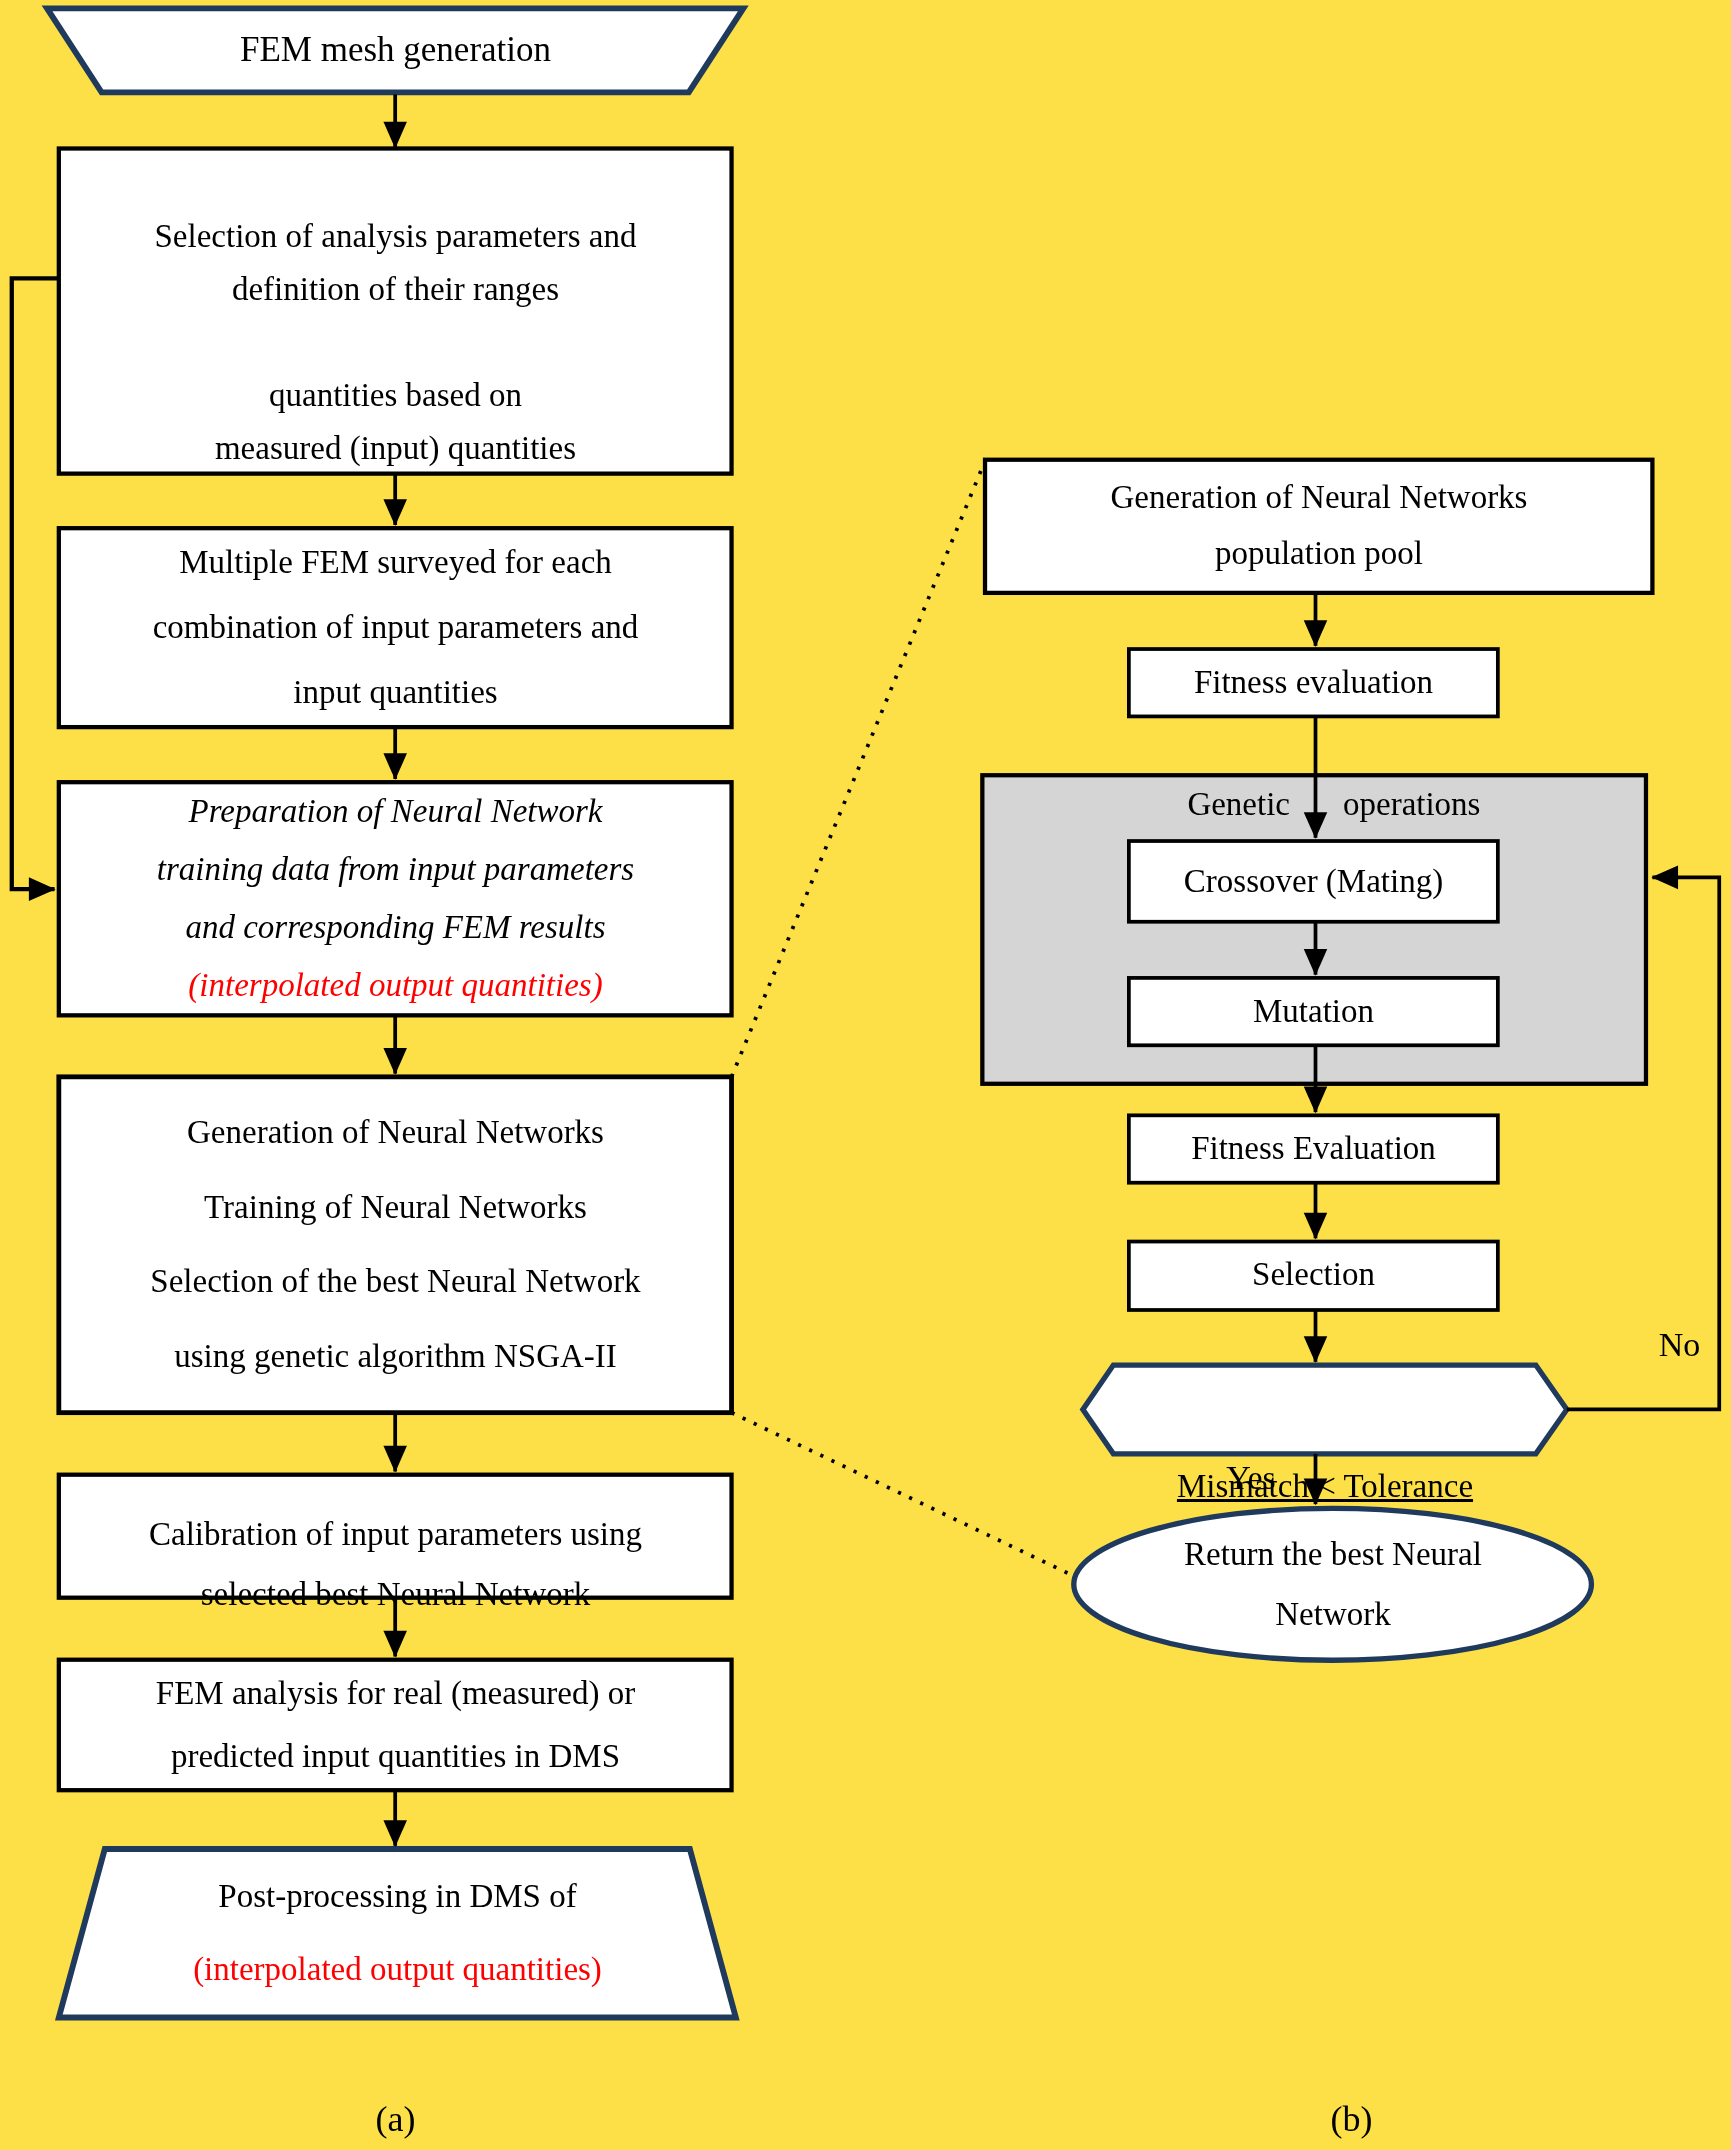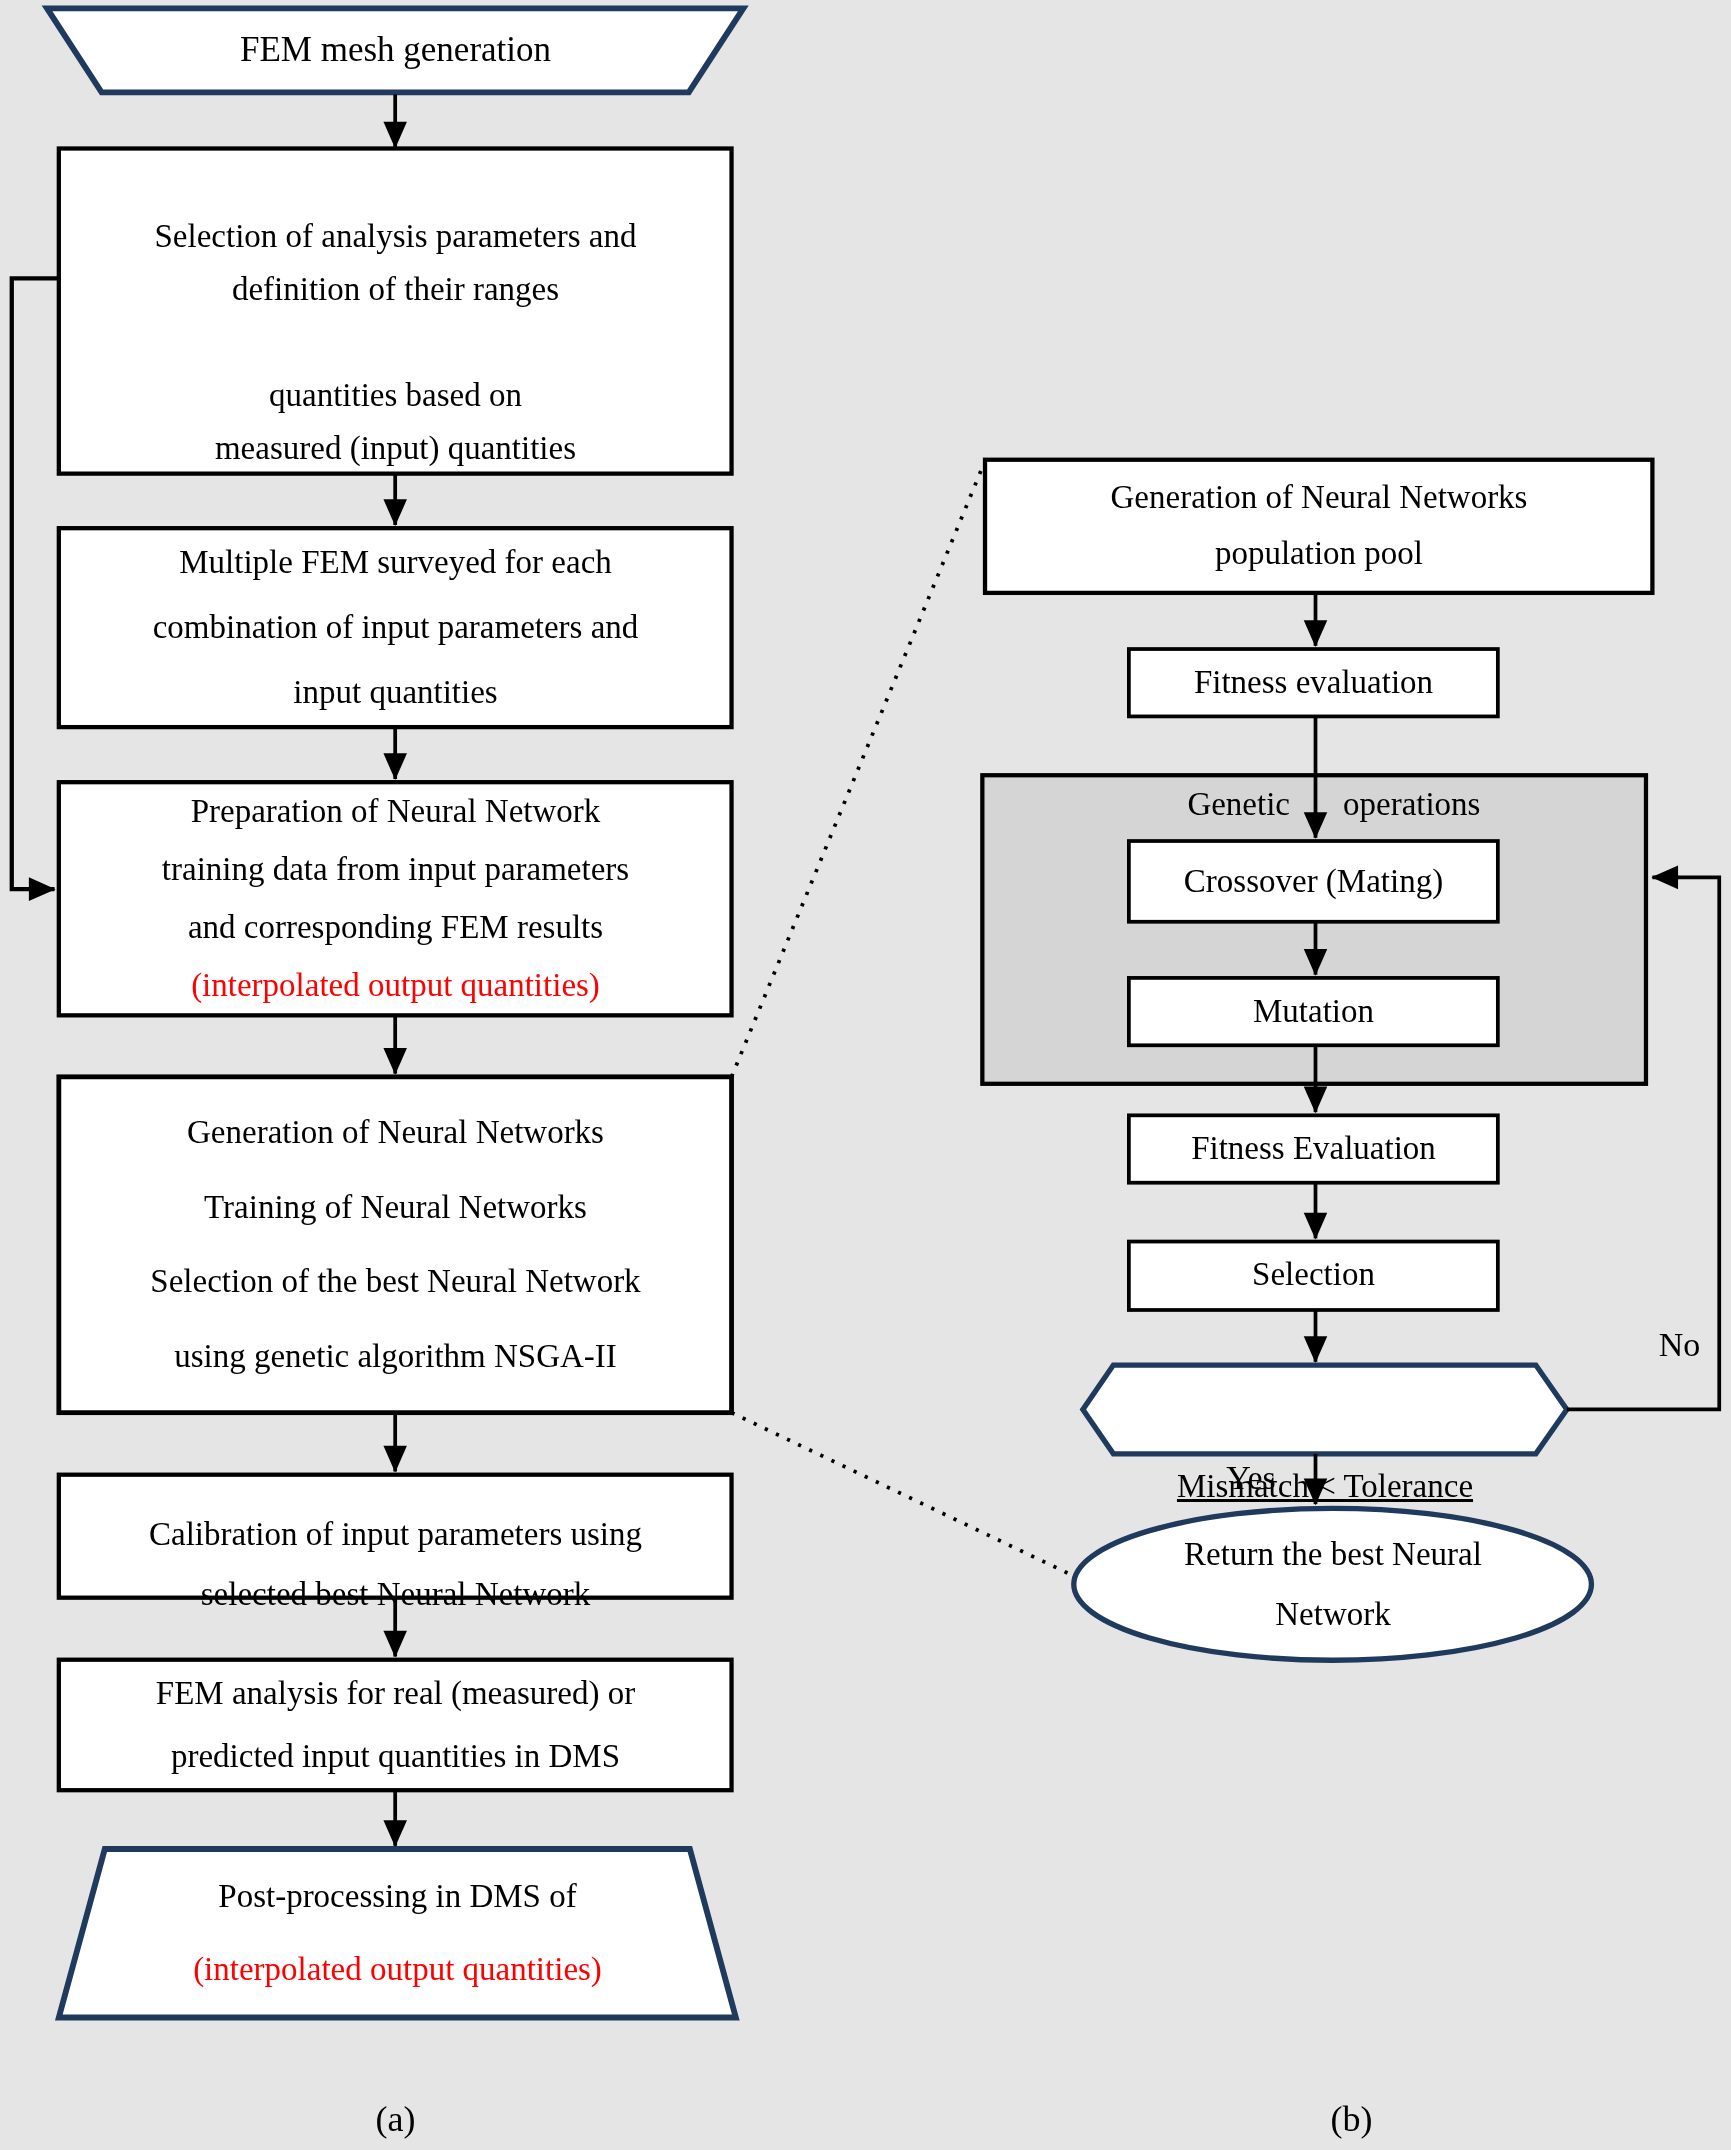--- a/index.html
+++ b/index.html
@@ -1,19 +1,19 @@
 <!DOCTYPE html>
 <html style="font-size:8.6px"><head>
 <meta charset="utf-8">
 <style>
   html,body{margin:0;padding:0;background:#ffffff;}
   .stage{
     position:relative;
     width:1731px;height:2151px;
-    background:#e5e5e5;
+    background:#fde047;
     font-family:"Liberation Serif", serif;
     color:#000000;
     overflow:hidden;
   }
   .layer{position:absolute;left:0;top:0;width:1731px;height:2151px;}
   svg.layer{pointer-events:none;}
   .txt{
     position:absolute;
     display:flex;flex-direction:column;
     align-items:center;justify-content:center;
@@ -120,21 +120,21 @@
     <div class="line">quantities based on</div>
     <div class="line">measured (input) quantities</div>
   </div>
 
   <div class="txt" style="left:59px;top:528px;width:673px;height:199px;--lh:65px;">
     <div class="line">Multiple FEM surveyed for each</div>
     <div class="line">combination of input parameters and</div>
     <div class="line">input quantities</div>
   </div>
 
-  <div class="txt" style="left:59px;top:782px;width:673px;height:233px;--lh:58px;">
+  <div class="txt" style="left:59px;top:782px;width:673px;height:233px;font-style:italic;--lh:58px;">
     <div class="line">Preparation of Neural Network</div>
     <div class="line">training data from input parameters</div>
     <div class="line">and corresponding FEM results</div>
     <div class="line red">(interpolated output quantities)</div>
   </div>
 
   <div class="txt spread" style="left:59px;top:1077px;width:673px;height:336px;">
     <div class="line">Generation of Neural Networks</div>
     <div class="line">Training of Neural Networks</div>
     <div class="line">Selection of the best Neural Network</div>

